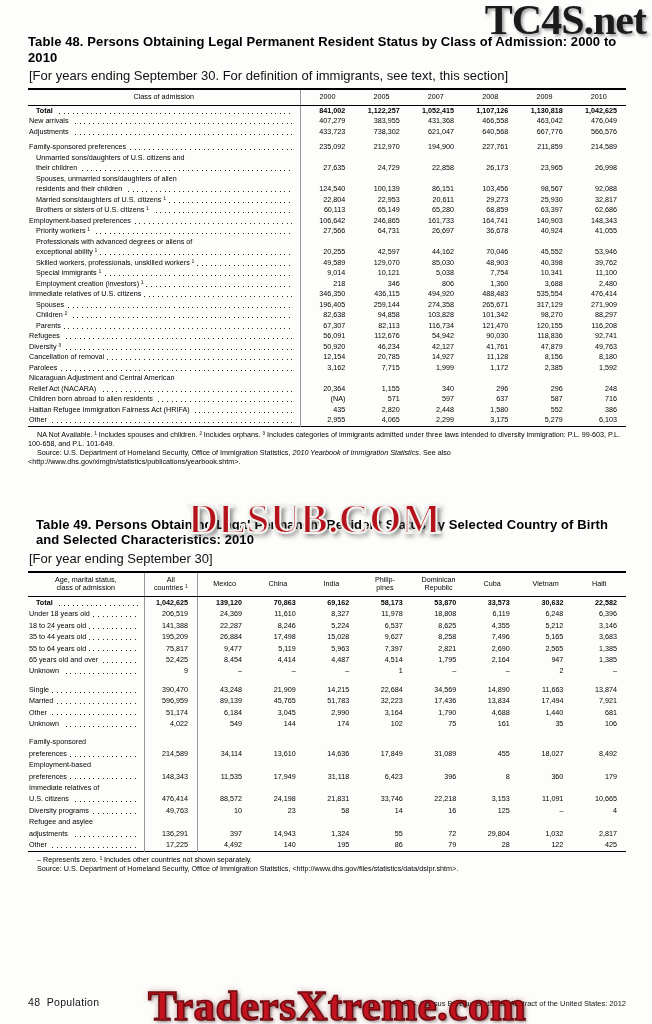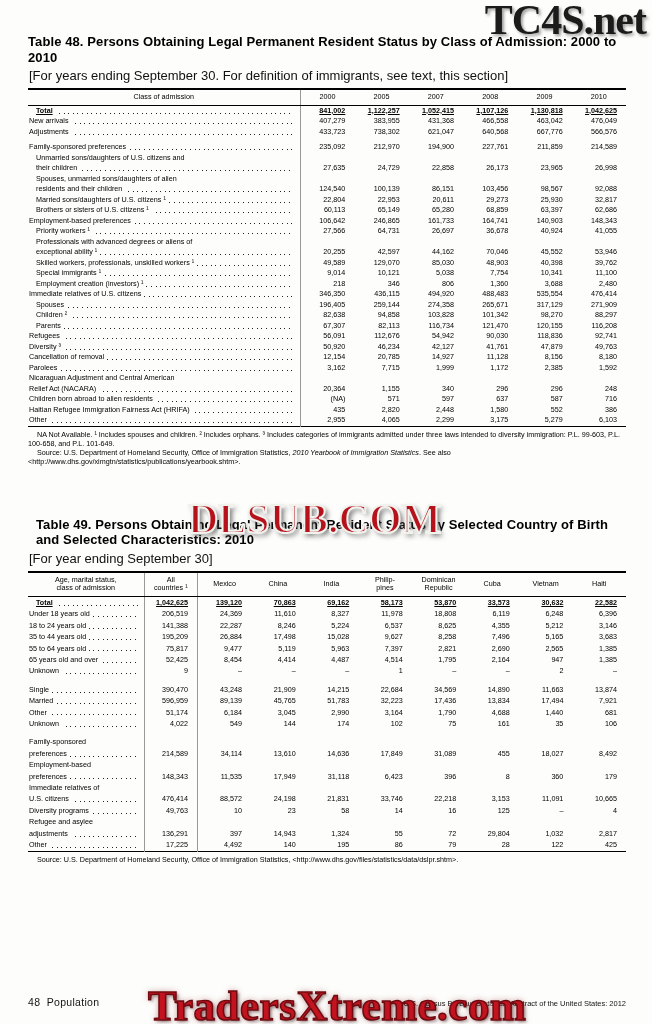--- a/index.html
+++ b/index.html
@@ -20,21 +20,21 @@
   thead th { font-weight:normal; font-size:7.2px; line-height:8.6px; text-align:center;
              vertical-align:middle; padding:3px 1px; border-bottom:1px solid #000;
              white-space:pre-line; }
   #t48 th.stub { width:272px; }
   #t49 th.stub { width:116px; }
   .stub { border-right:1px solid var(--rule); }
   .sep  { border-right:1px solid var(--rule); }
   tbody td { vertical-align:bottom; font-size:7.2px; line-height:10.5px; padding:0; }
   #t49 tbody td { line-height:11.4px; }
   td.val { text-align:right; padding-right:9px; }
-  tr.b td { font-weight:bold;text-decoration:underline; }
+  tr.b td { font-weight:bold; }
   tr.sp td { height:5px; }
   #t49 tr.sp td { height:7px; }
   .lead { margin:0 4px 0 0;
           background-image:repeating-linear-gradient(to right,#222 0,#222 1px,transparent 1px,transparent 4.6px);
           background-size:calc(100% - 2px) 1px; background-repeat:no-repeat;
           background-position:left 0px bottom 2.6px; }
   .ind0 { margin-left:1px; } .ind1 { margin-left:8px; }
   .lt { background:var(--bg); padding-right:3px; white-space:pre-line; }
 
   .fnblock { margin-top:3px; }
@@ -652,20 +652,21 @@
             <td class="val">195</td>
             <td class="val">86</td>
             <td class="val">79</td>
             <td class="val">28</td>
             <td class="val">122</td>
             <td class="val">425</td>
           </tr>
         </tbody>
       </table>
     <div class="fnblock">
+      <p class="fn">– Represents zero. ¹ Includes other countries not shown separately.</p>
       <p class="fn">Source: U.S. Department of Homeland Security, Office of Immigration Statistics, &lt;http://www.dhs.gov/files/statistics/data/dslpr.shtm&gt;.</p>
     </div>
 
   </div>
 
   <div class="footer">
     <span class="fl">48  Population</span>
     <span class="fr">U.S. Census Bureau, Statistical Abstract of the United States: 2012</span>
   </div>
 

